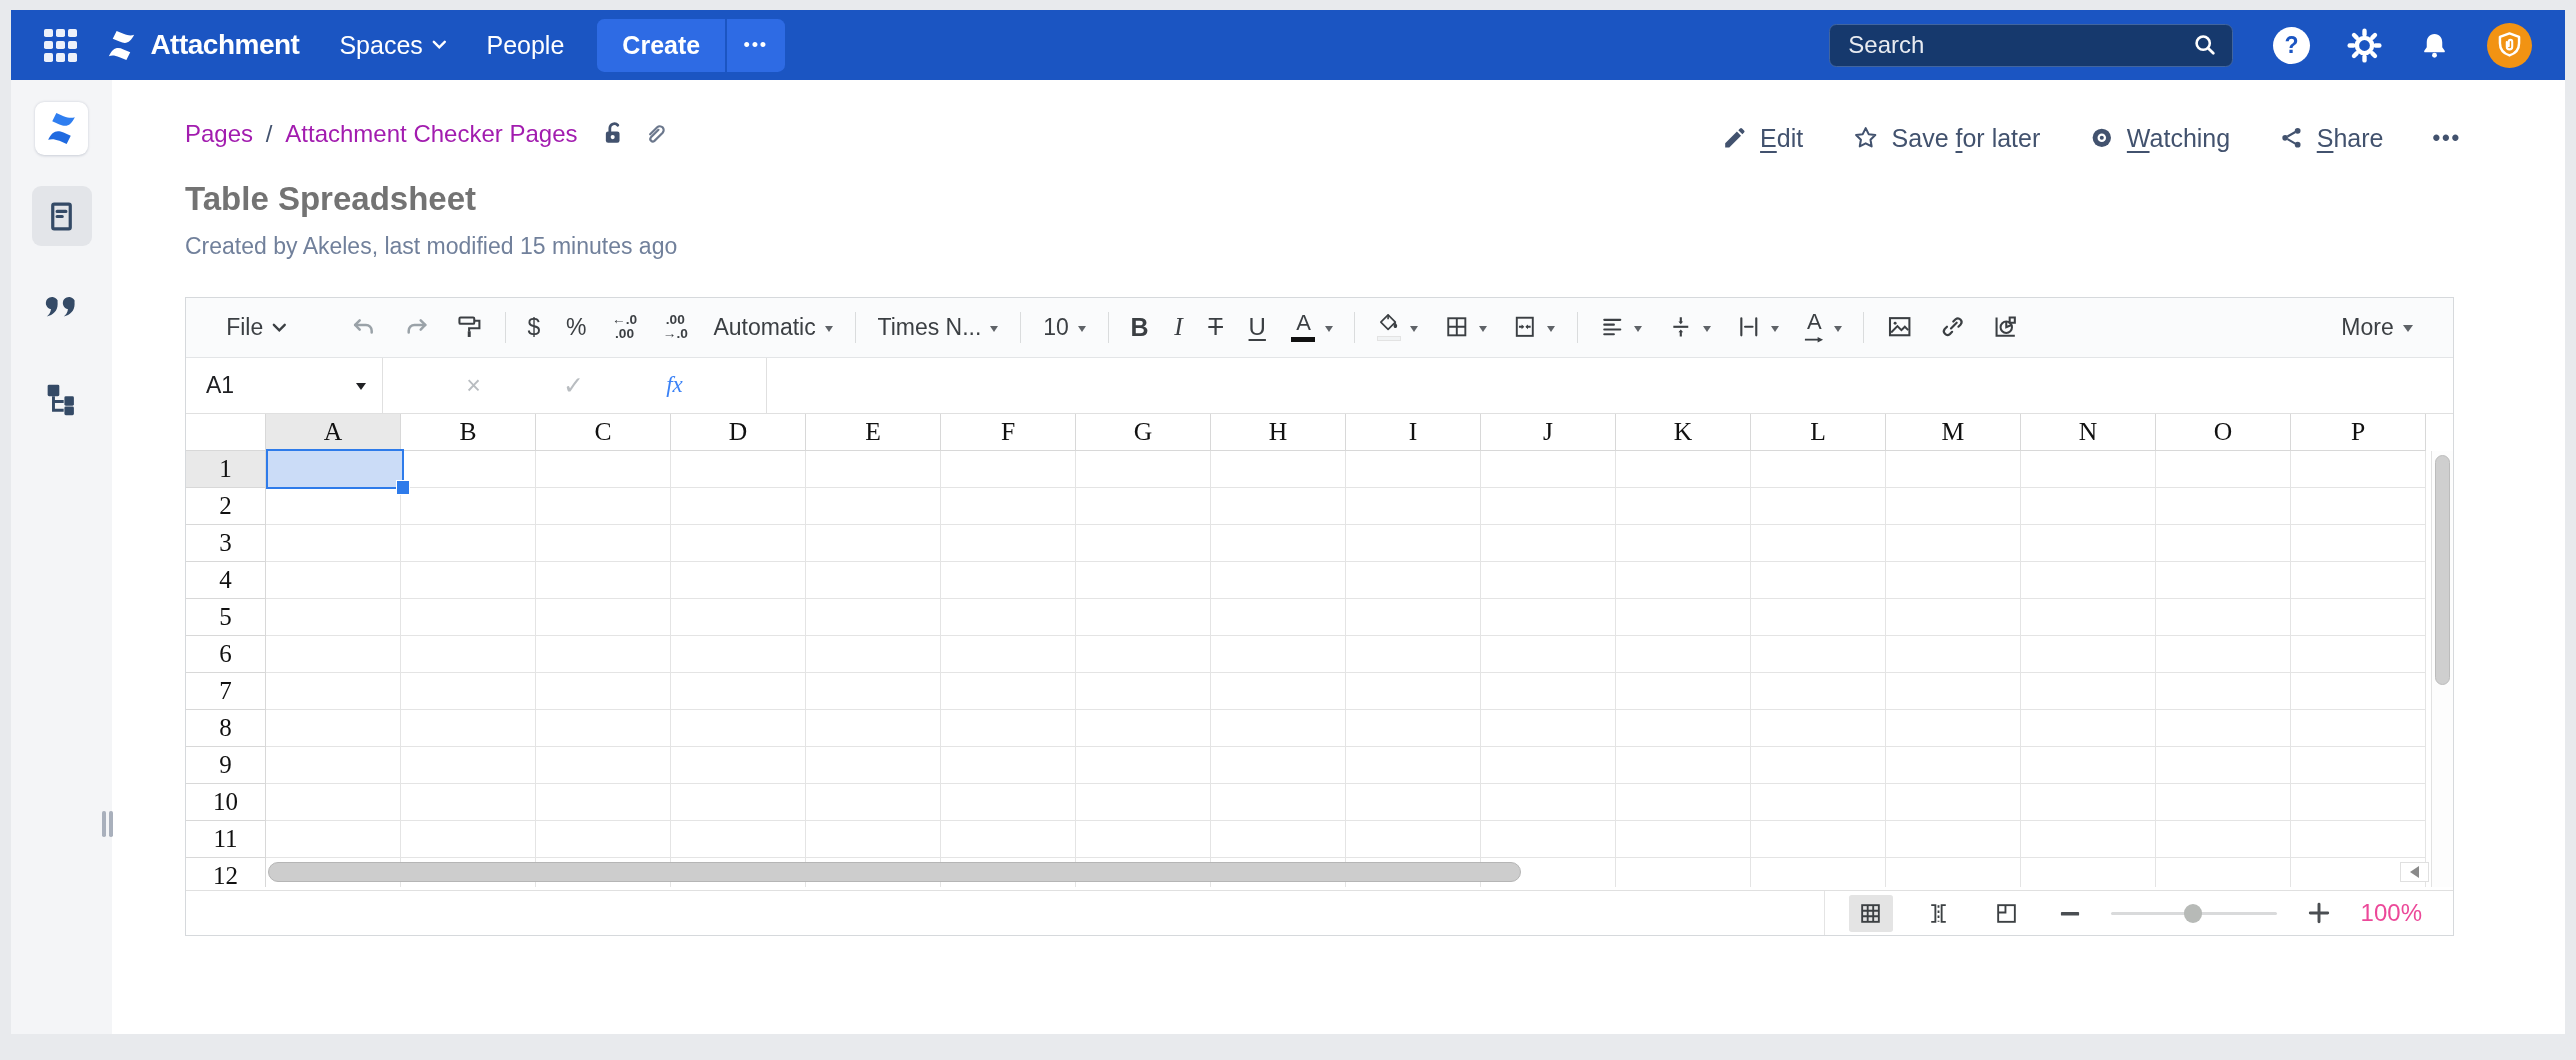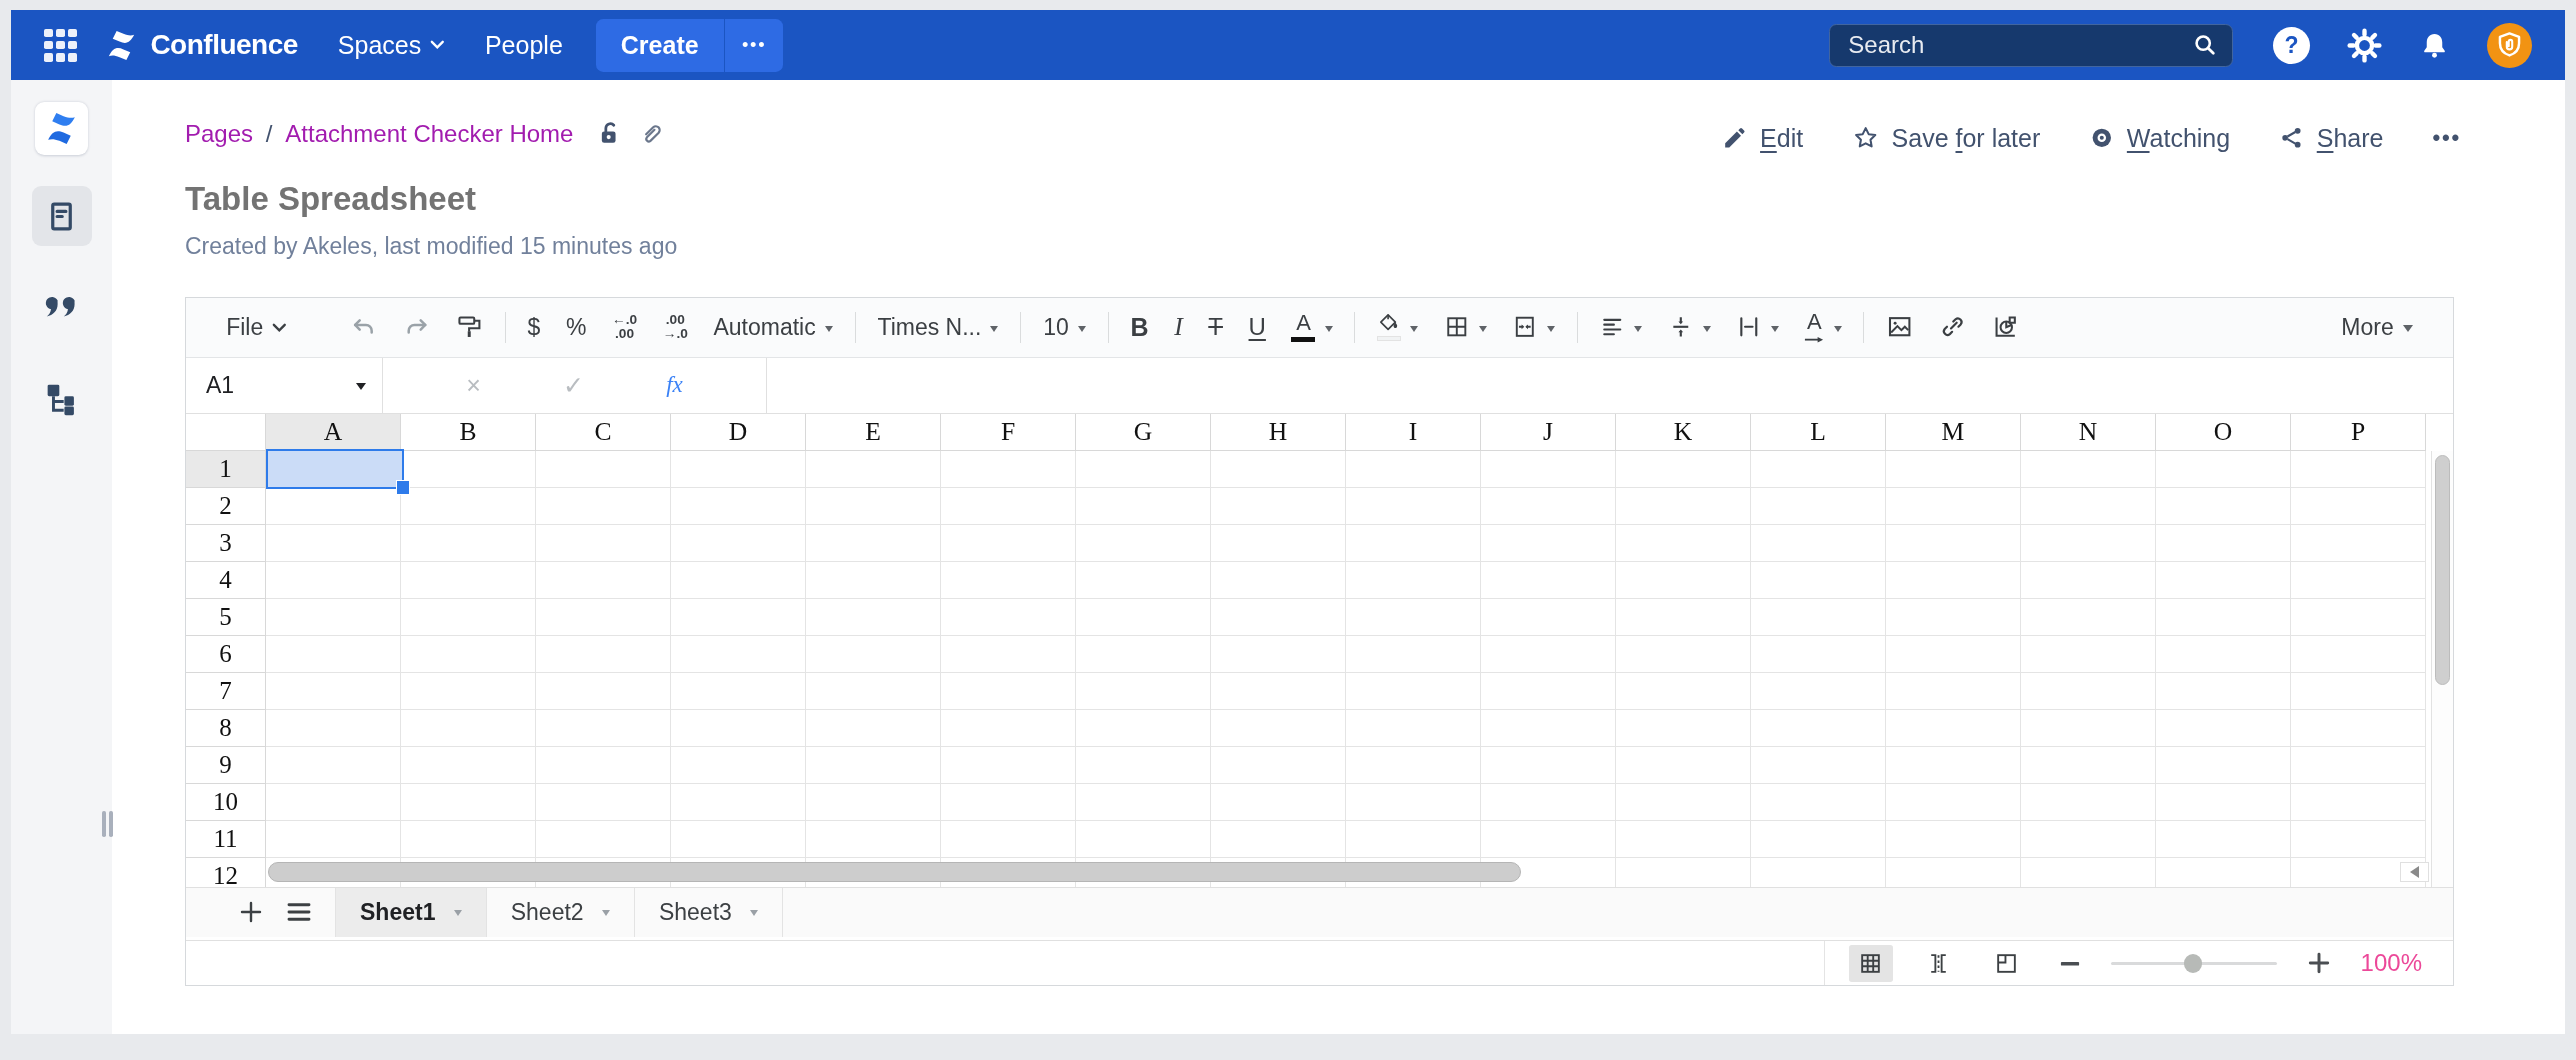--- a/index.html
+++ b/index.html
@@ -133,21 +133,21 @@
         <span></span>
         <span></span>
     </div>
     <div class="brand">
       <span>
         <svg width="35" height="35" viewBox="0 0 36 36">
           <path fill="#fff" d="M5 29 C9 21 13 19 20 22 L27 25 23 33 16 30 C11 28 8 28 5 29 Z"></path>
           <path fill="#fff" d="M31 7 C27 15 23 17 16 14 L9 11 13 3 20 6 C25 8 28 8 31 7 Z"></path>
         </svg>
       </span>
-      <span class="name">Confluence</span>
+      <span class="name">Attachment</span>
     </div>
     <div class="nav-item">
       <span>Spaces</span>
       <span>
         <svg width="14.6" height="10" viewBox="0 0 16 11">
             <path d="M2 2 l6 6 6-6" stroke="#fff" stroke-width="2.6" fill="none" stroke-linecap="round"></path>
           </svg>
       </span>
     </div>
     <div class="nav-item">
@@ -240,21 +240,21 @@
         <i></i>
         <i></i>
       </div>
 
     <div class="content">
 
       <div class="page-head">
         <div class="breadcrumb">
           <a>Pages</a>
           <span class="sep">/</span>
-          <a>Attachment Checker Home</a>
+          <a>Attachment Checker Pages</a>
           <span class="crumb-icons">
             <span>
               <svg width="27.4" height="27.4" viewBox="0 0 24 24">
                 <path d="M9.5 10 V7 a4 4 0 0 1 7-2.4" stroke="#42526e" stroke-width="2.4" fill="none" stroke-linecap="round"></path>
                 <rect x="6" y="10" width="12" height="10" rx="2" fill="#42526e"></rect>
                 <circle cx="12" cy="15" r="1.8" fill="#fff"></circle>
               </svg>
             </span>
             <span>
               <svg width="27.4" height="27.4" viewBox="0 0 24 24">
@@ -766,46 +766,20 @@
               <div class="vthumb"></div>
             </div>
           <div class="hscroll">
               <div class="hthumb"></div>
             </div>
           <div class="hleft-btn">
               <i></i>
             </div>
         </div>
 
-        <div class="tabbar">
-          <div class="tab-plus">
-            <svg width="24" height="24" viewBox="0 0 24 24" stroke="#3c4043" stroke-width="2.4" stroke-linecap="round">
-                <path d="M12 3 V21 M3 12 H21"></path>
-              </svg>
-          </div>
-          <div class="tab-menu">
-            <svg width="24" height="20" viewBox="0 0 26 22" stroke="#3c4043" stroke-width="3.2" stroke-linecap="round">
-                <path d="M2 3 h22 M2 11 h22 M2 19 h22"></path>
-              </svg>
-          </div>
-          <div style="display:flex; align-items:stretch;">
-              <div class="sheet-tab active">
-                <span>Sheet1</span>
-                <i class="tri small"></i>
-              </div>
-              <div class="sheet-tab">
-                <span>Sheet2</span>
-                <i class="tri small"></i>
-              </div>
-              <div class="sheet-tab">
-                <span>Sheet3</span>
-                <i class="tri small"></i>
-              </div>
-            </div>
-        </div>
 
         <div class="statusbar">
           <div class="view-group">
             <div class="view-btn active">
               <span>
                   <svg width="25" height="25" viewBox="0 0 24 24">
                     <rect x="4" y="4" width="16" height="16" stroke="#3c4043" stroke-width="1.8" fill="none"></rect>
                     <path d="M9.3 4 V20 M14.6 4 V20 M4 9.3 H20 M4 14.6 H20" stroke="#3c4043" stroke-width="1.8"></path>
                   </svg>
                 </span>

